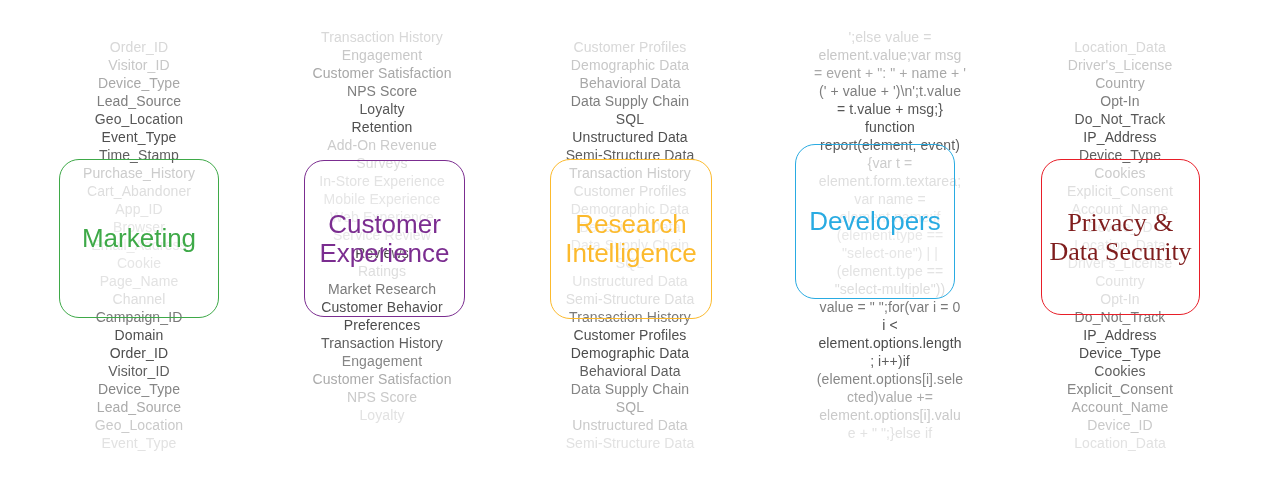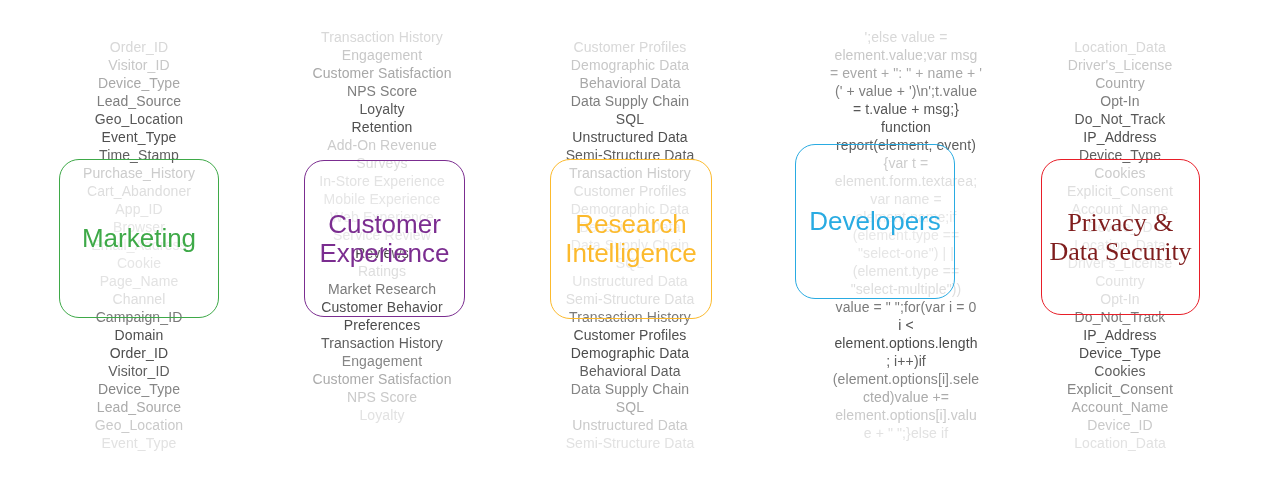--- a/index.html
+++ b/index.html
@@ -8,21 +8,21 @@
     overflow:hidden;font-family:"Liberation Sans","DejaVu Sans",sans-serif;
   }
   .col{position:absolute;width:260px;text-align:center;}
   .col .tick{
     font-size:14px;line-height:18px;height:18px;white-space:nowrap;
     overflow:visible;letter-spacing:0.1px;
   }
   .col-1{left:9px;top:38px;}
   .col-2{left:252px;top:28px;}
   .col-3{left:500px;top:38px;}
-  .col-4{left:776px;top:28px;}
+  .col-4{left:760px;top:28px;}
   .col-5{left:990px;top:38px;}
   .box{
     position:absolute;border:1.5px solid #888;border-radius:20px;
     display:flex;align-items:center;justify-content:center;
     background:transparent;box-sizing:border-box;
   }
   .box-1{left:59px;top:159px;width:160px;height:159px;}
   .box-2{left:304px;top:160px;width:161px;height:157px;}
   .box-3{left:550px;top:159px;width:162px;height:160px;}
   .box-4{left:795px;top:144px;width:160px;height:155px;}

